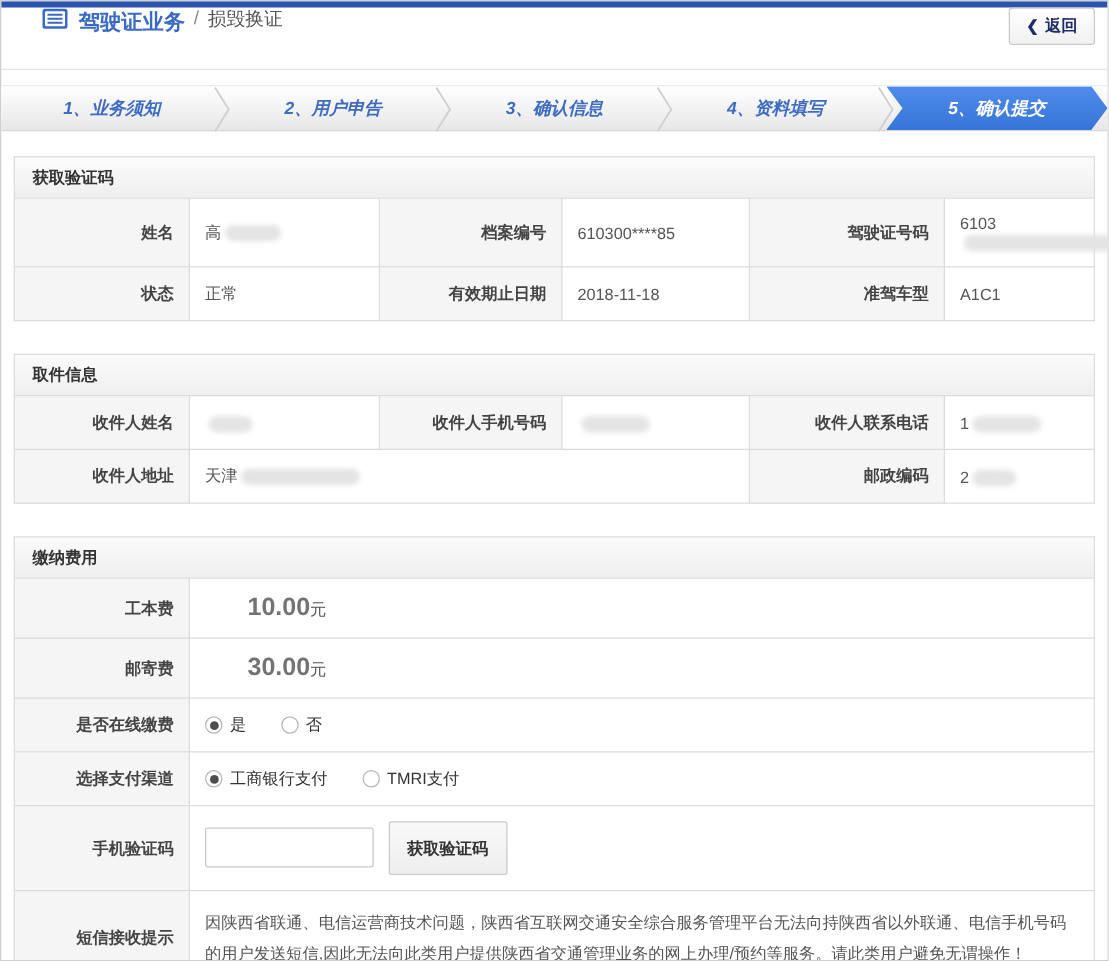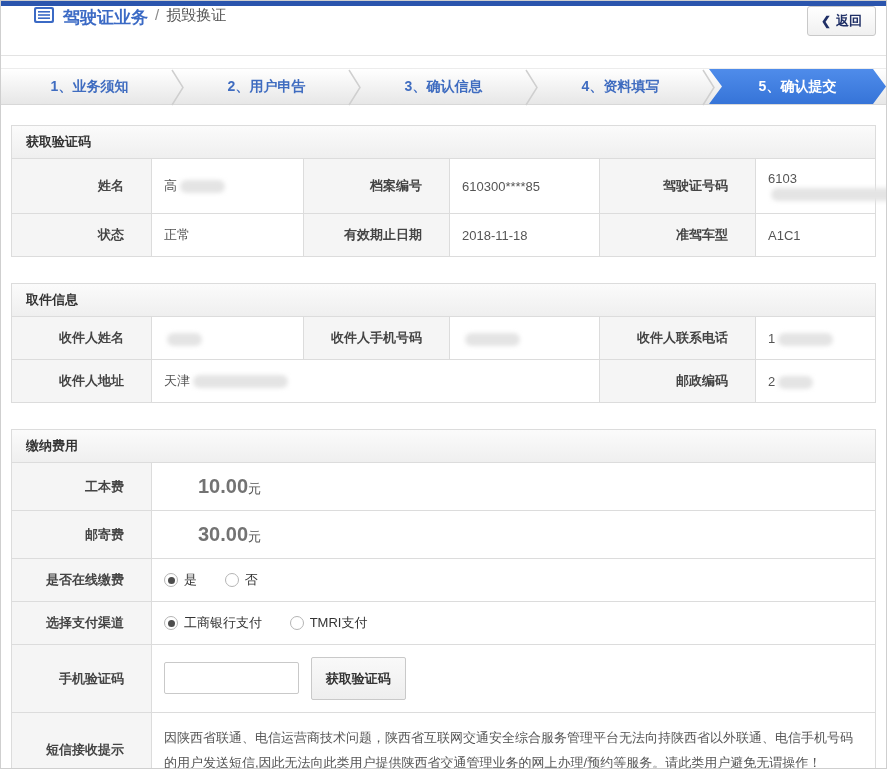--- a/index.html
+++ b/index.html
@@ -28,21 +28,21 @@
     background:linear-gradient(#ffffff,#f0f0f0);
     border:1px solid #c9c9c9; border-radius:3px;
     padding:5px 13px; font-size:13px; font-weight:bold; color:#1f2f66;
     cursor:pointer;
   }
   .btn-back .chev { font-size:12px; }
   
   .stepbar {
     margin-top:12px; height:37px; display:flex;
     background:linear-gradient(#ffffff,#e7e7e7);
-    border-top:1px solid #ececec; border-bottom:1px solid #d8d8d8;
+    border-top:1px solid #ececec; border-bottom:1px solid #d8d8d8;font-style:italic;
   }
   .step {
     flex:1; position:relative; display:flex; align-items:center; justify-content:center;
     color:#3f6cc0; font-size:14px; font-weight:bold; cursor:pointer;
   }
   .step .sepline { position:absolute; right:-7px; top:0; height:100%; z-index:1; }
   .step.active {
     background:linear-gradient(#4f8cea,#3674d8); color:#fff; z-index:2;
     clip-path:polygon(0 0, calc(100% - 13px) 0, 100% 50%, calc(100% - 13px) 100%, 0 100%, 13px 50%);
   }
@@ -52,21 +52,21 @@
   .section:first-child { margin-top:20px; }
   .sec-head {
     border:1px solid #dcdcdc; border-bottom:0;
     background:linear-gradient(#fbfbfb,#efefef);
     padding:7px 14px; font-size:13px; font-weight:bold; color:#333;
   }
   table.tbl { width:100%; border-collapse:collapse; table-layout:fixed; }
   table.tbl td { border:1px solid #dcdcdc; font-size:13px; vertical-align:middle; }
   td.lbl {
     background:#f5f5f5; color:#444; font-weight:bold;
-    text-align:right; padding:12px 27px 12px 4px;
+    text-align:right; padding:12px 12px 12px 4px;
   }
   td.val { background:#fff; color:#555; text-align:left; padding:12px; }
   .tbl-info td { height:42px; }
   .redact {
     display:inline-block; height:13px; vertical-align:middle;
     background:#e4e4e4; border-radius:7px; filter:blur(2px); margin-left:3px;
   }
   .w35{width:35px;} .w45{width:45px;} .w55{width:55px;} .w95{width:95px;} .w130{width:130px;}
   
   .price { color:#737373; font-weight:bold; font-size:20px;margin-left:34px; }

